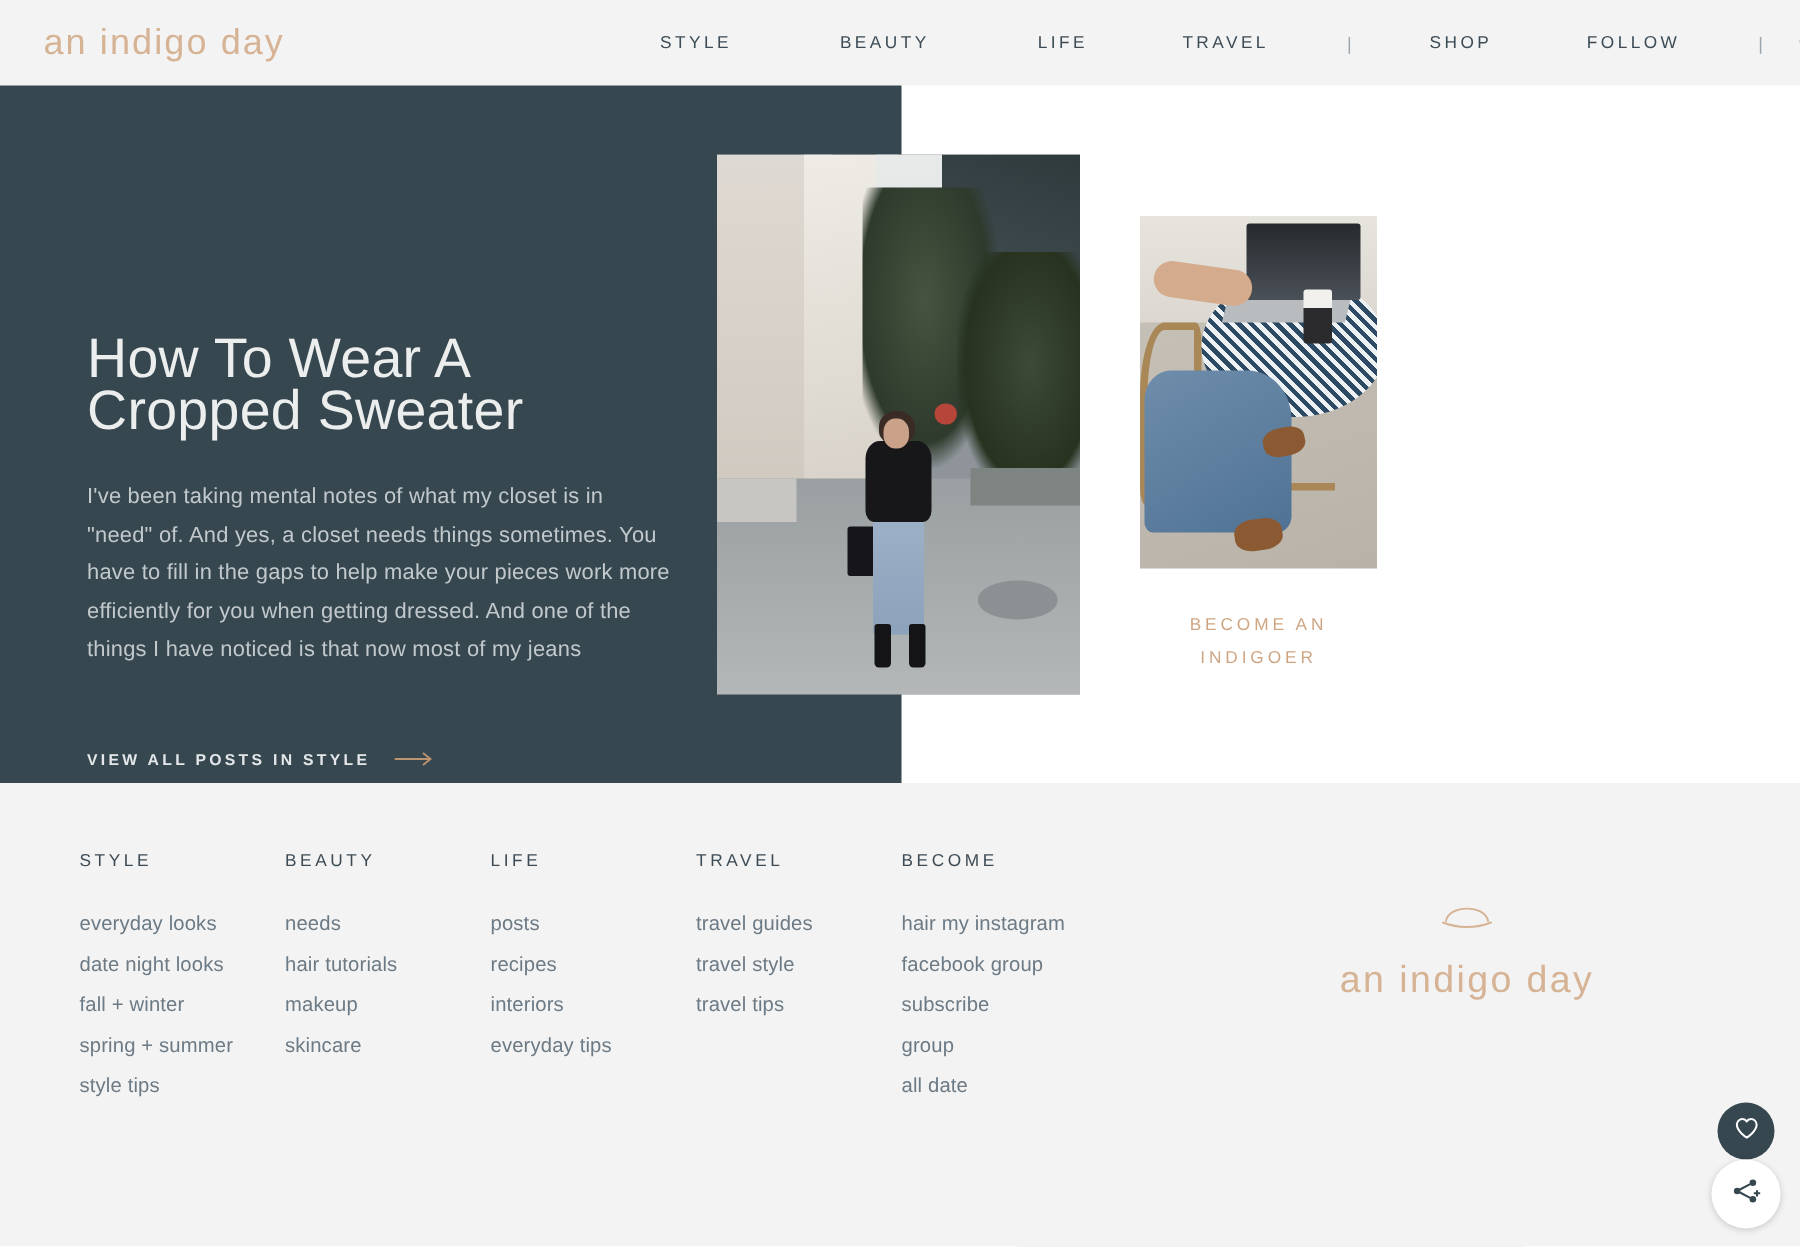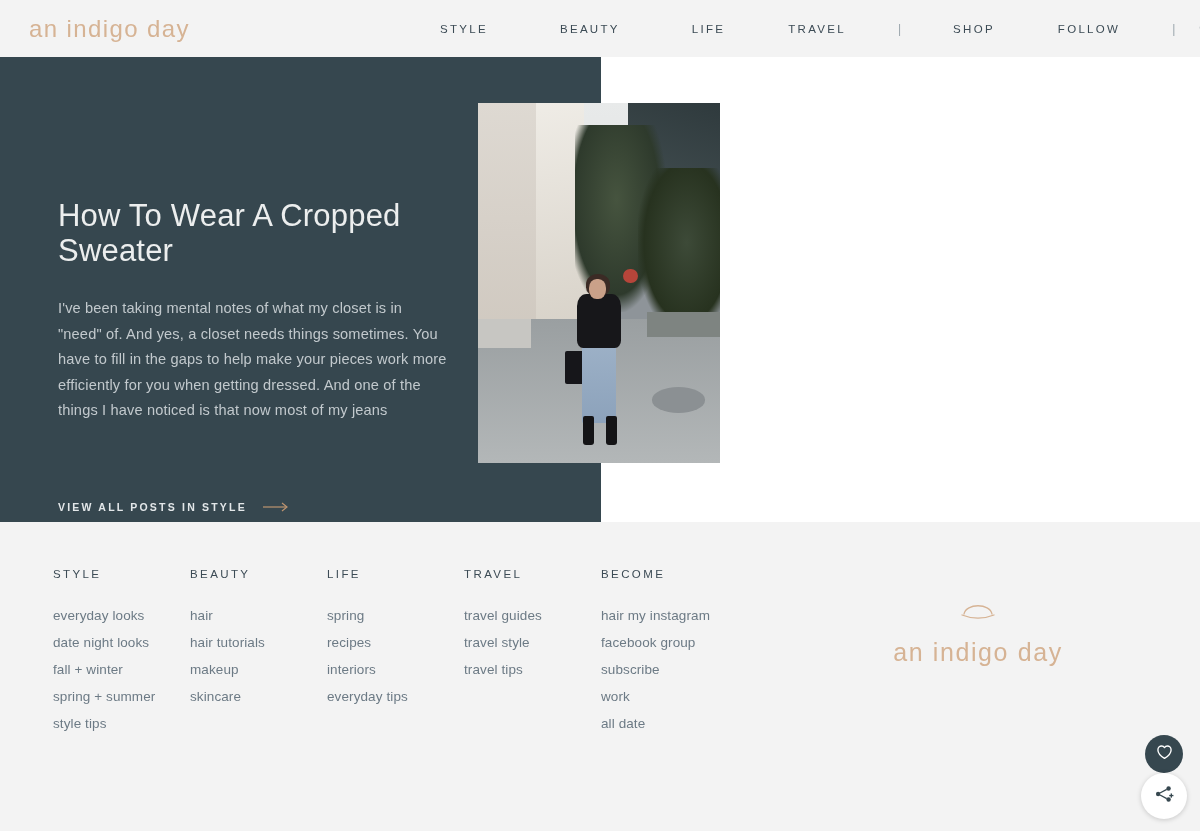--- a/index.html
+++ b/index.html
@@ -54,22 +54,22 @@
     position: absolute; left: 601px; top: 57px;
     width: 599px; height: 465px;
     background: #ffffff;
   }
   .hero-text { position: absolute; left: 58px; top: 123px; width: 390px; }
   .eyebrow {
     font-size: 11.5px; letter-spacing: 3px;
     color: #bd9470; text-transform: uppercase;
   }
   .hero-title {
-    margin-top: 18px;
-    font-size: 31px; line-height: 35px;
+    margin-top: 41px;
+    font-size: 37px; line-height: 35px;
     font-weight: 400; color: #eceeee;
     letter-spacing: 0.2px;
   }
   .hero-body {
     margin-top: 28px;
     font-size: 14.6px; line-height: 25.5px;
     color: #c2c9cd; letter-spacing: 0.15px;
   }
   .hero-cta {
     position: absolute; left: 58px; top: 441px;
@@ -304,65 +304,82 @@
     <div class="hp-person-jeans"></div>
     <div class="hp-person-top"></div>
     <div class="hp-person-hair"></div>
     <div class="hp-person-head"></div>
     <div class="hp-boot1"></div>
     <div class="hp-boot2"></div>
   </div>
 
   <div class="cards">
 
+    <div class="card card-1">
+      <div class="card-img">
+        <div class="c1-ground"></div>
+        <div class="c1-wall"></div>
+        <div class="c1-chair"></div>
+        <div class="c1-table"></div>
+        <div class="c1-lapbase"></div>
+        <div class="c1-laptop"></div>
+        <div class="c1-cup"></div>
+        <div class="c1-arm"></div>
+        <div class="c1-chair2"></div>
+        <div class="c1-jeans"></div>
+        <div class="c1-sandal1"></div>
+        <div class="c1-sandal2"></div>
+      </div>
+      <div class="card-label">BECOME AN INDIGOER</div>
+    </div>
 
 
   </div>
 
   <div class="footer">
     <div class="footer-cols">
 
       <div class="fcol">
         <div class="fcol-head">STYLE</div>
         <a class="flink" href="#">everyday looks</a>
         <a class="flink" href="#">date night looks</a>
         <a class="flink" href="#">fall + winter</a>
         <a class="flink" href="#">spring + summer</a>
         <a class="flink" href="#">style tips</a>
       </div>
 
       <div class="fcol">
         <div class="fcol-head">BEAUTY</div>
-        <a class="flink" href="#">hair</a>
+        <a class="flink" href="#">needs</a>
         <a class="flink" href="#">hair tutorials</a>
         <a class="flink" href="#">makeup</a>
         <a class="flink" href="#">skincare</a>
       </div>
 
       <div class="fcol">
         <div class="fcol-head">LIFE</div>
-        <a class="flink" href="#">spring</a>
+        <a class="flink" href="#">posts</a>
         <a class="flink" href="#">recipes</a>
         <a class="flink" href="#">interiors</a>
         <a class="flink" href="#">everyday tips</a>
       </div>
 
       <div class="fcol">
         <div class="fcol-head">TRAVEL</div>
         <a class="flink" href="#">travel guides</a>
         <a class="flink" href="#">travel style</a>
         <a class="flink" href="#">travel tips</a>
       </div>
 
       <div class="fcol">
         <div class="fcol-head">BECOME</div>
         <a class="flink" href="#">hair my instagram</a>
         <a class="flink" href="#">facebook group</a>
         <a class="flink" href="#">subscribe</a>
-        <a class="flink" href="#">work</a>
+        <a class="flink" href="#">group</a>
         <a class="flink" href="#">all date</a>
       </div>
 
     </div>
 
   </div>
 
   <div class="footer-brand">
     <span class="brand-mark">
       <svg width="44" height="22" viewBox="0 0 44 22" fill="none" aria-hidden="true">

